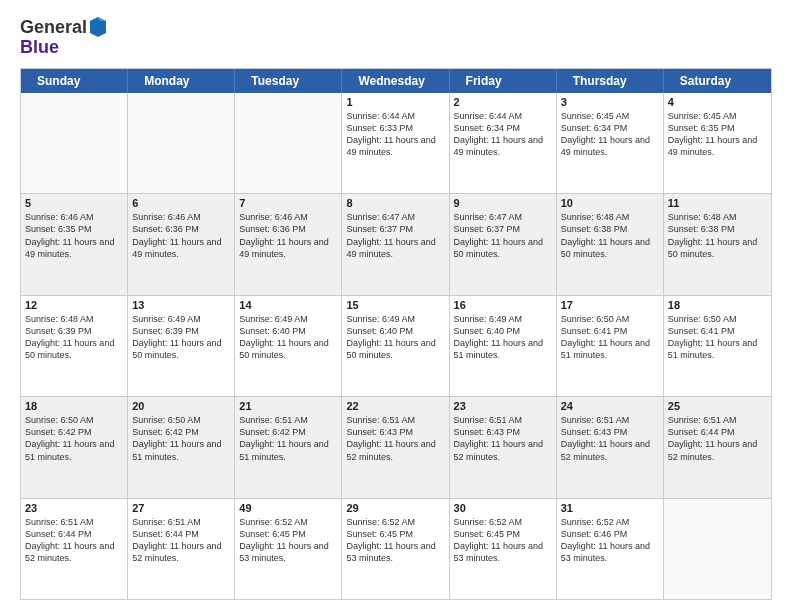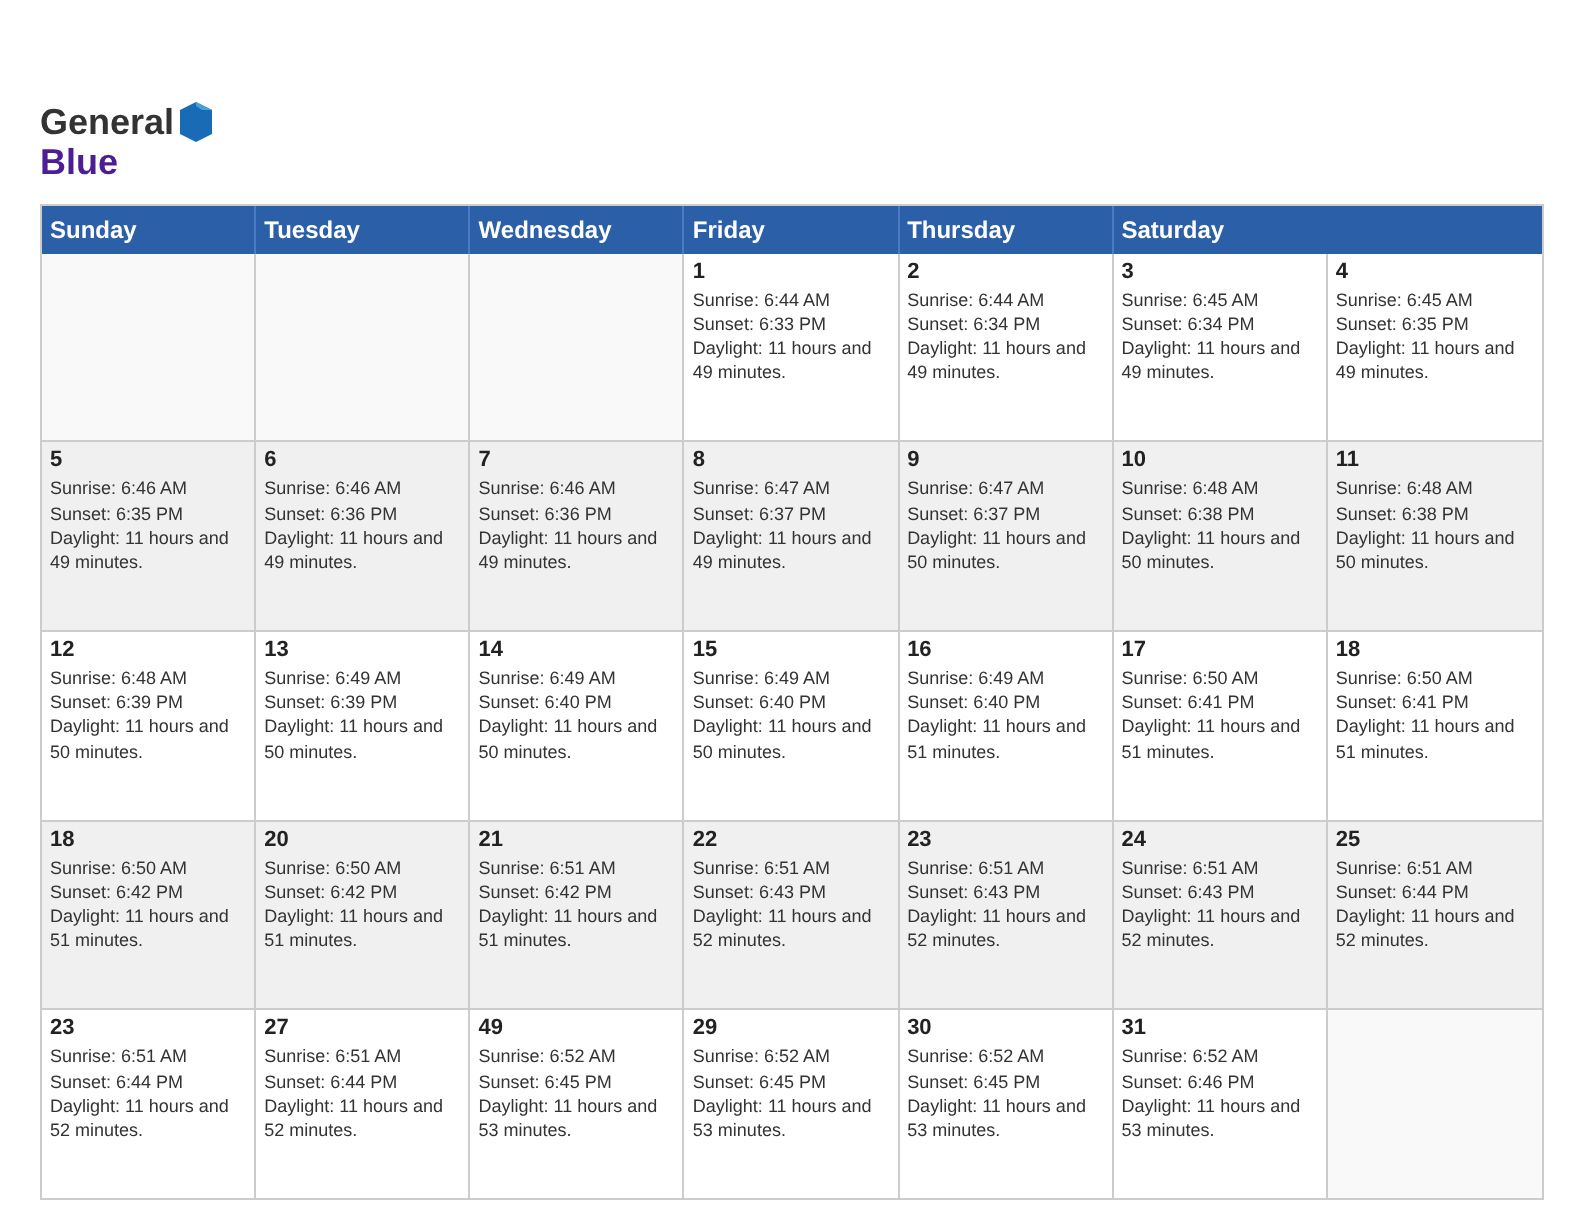--- a/index.html
+++ b/index.html
@@ -52,21 +52,21 @@
     }
     .cal-header {
       display: grid;
       grid-template-columns: repeat(7, 1fr);
       background: #2b5fa8;
     }
     .cal-header-cell {
       color: #fff;
       font-size: 12px;
       font-weight: bold;
-      padding: 5px 4px;
+      padding: 5px 16px;
       text-align: left;
       border-right: 1px solid #4a7bc4;
     }
     .cal-header-cell:last-child {
       border-right: none;
     }
     .cal-body {
       flex: 1;
       display: flex;
       flex-direction: column;
@@ -109,39 +109,40 @@
       line-height: 1.35;
     }
   </style>
 </head>
 <body>
 
 <div class="page">
   <div class="header">
     <div class="logo">
       <div class="logo-text">
-    <span style="display:flex;align-items:center;line-height:1.1;margin-top:34px;">
+    <span style="display:flex;align-items:center;line-height:1.1;">
       <span style="font-size:18px;font-weight:bold;color:#333;">General</span>
       <svg width="18" height="22" viewBox="0 0 18 22" style="margin-left:2px;margin-top:-2px;">
         <polygon points="9,1 17,5 17,17 9,21 1,17 1,5" fill="#1a6bb5"></polygon>
         <polygon points="9,1 17,5 12,5 9,3" fill="#4a9fd4"></polygon>
       </svg>
     </span>
     <span style="font-size:18px;font-weight:bold;color:#4c1d95;">Blue</span>
   </div>
     </div>
     <div class="title-block">
       <div class="calendar-title"></div>
       <div class="calendar-subtitle"></div>
     </div>
   </div>
 
   <div class="calendar">
     <div class="cal-header">
     <div class="cal-header-cell">Sunday</div>
+        <div class="cal-header-cell">Monday</div>
         <div class="cal-header-cell">Tuesday</div>
         <div class="cal-header-cell">Wednesday</div>
         <div class="cal-header-cell">Friday</div>
         <div class="cal-header-cell">Thursday</div>
         <div class="cal-header-cell">Saturday</div>
       </div>
     <div class="cal-body">
     <div class="cal-row">
           <div class="cal-cell empty"></div>
           <div class="cal-cell empty"></div>

